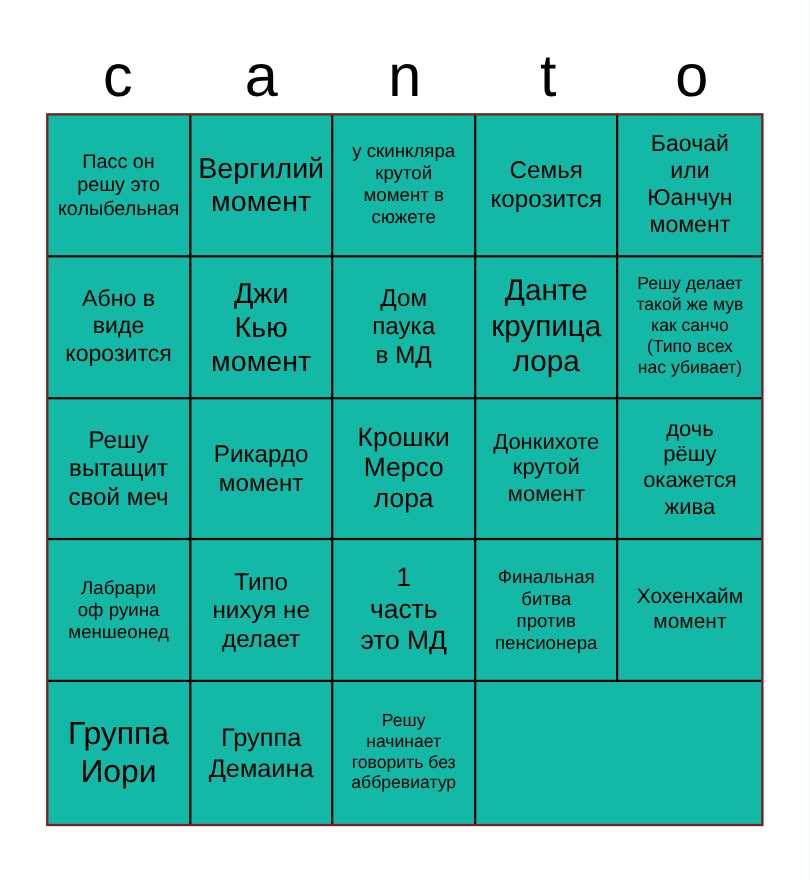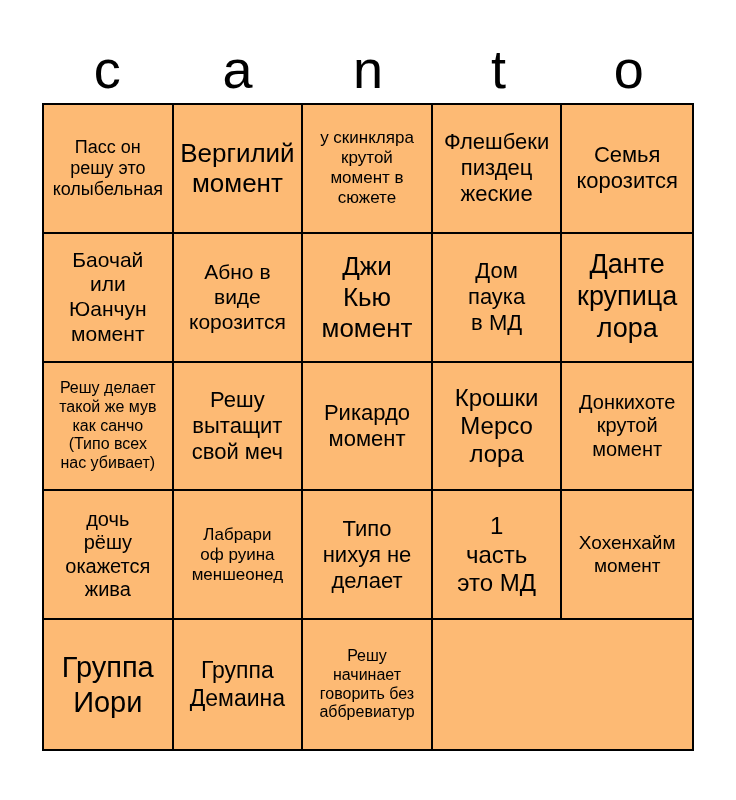--- a/index.html
+++ b/index.html
@@ -27,25 +27,25 @@
     font-size: 54px;
     line-height: 1;
     color: #000000;
     padding-bottom: 7px;
   }
   .grid {
     margin-left: 42px;
     width: 652px;
     height: 648px;
     box-sizing: border-box;
-    border: 2px solid #000000;
+    border: 2px solid #7f1d1d;
     display: grid;
     grid-template-columns: repeat(5, 1fr);
     grid-template-rows: repeat(5, 1fr);
-    background: #fdba74;
+    background: #14b8a6;
   }
   .cell {
     box-sizing: border-box;
     border-right: 2px solid #000000;
     border-bottom: 2px solid #000000;
     display: flex;
     align-items: center;
     justify-content: center;
     text-align: center;
     white-space: pre-line;
@@ -74,23 +74,20 @@
   <div class="grid">
     <div class="cell" style="font-size:18px">Пасс он
 решу это
 колыбельная</div>
     <div class="cell" style="font-size:26px">Вергилий
 момент</div>
     <div class="cell" style="font-size:17px">у скинкляра
 крутой
 момент в
 сюжете</div>
-    <div class="cell" style="font-size:22px">Флешбеки
-пиздец
-жеские</div>
 
     <div class="cell" style="font-size:22px">Семья
 корозится</div>
     <div class="cell" style="font-size:21px">Баочай
 или
 Юанчун
 момент</div>
     <div class="cell" style="font-size:21px">Абно в
 виде
 корозится</div>
@@ -128,20 +125,24 @@
     <div class="cell" style="font-size:17px">Лабрари
 оф руина
 меншеонед</div>
     <div class="cell" style="font-size:22px">Типо
 нихуя не
 делает</div>
     <div class="cell" style="font-size:24px">1
 часть
 это МД</div>
 
+    <div class="cell" style="font-size:17px">Финальная
+битва
+против
+пенсионера</div>
     <div class="cell" style="font-size:19px">Хохенхайм
 момент</div>
     <div class="cell" style="font-size:29px">Группа
 Иори</div>
     <div class="cell" style="font-size:23px">Группа
 Демаина</div>
     <div class="cell" style="font-size:16px">Решу
 начинает
 говорить без
 аббревиатур</div>

